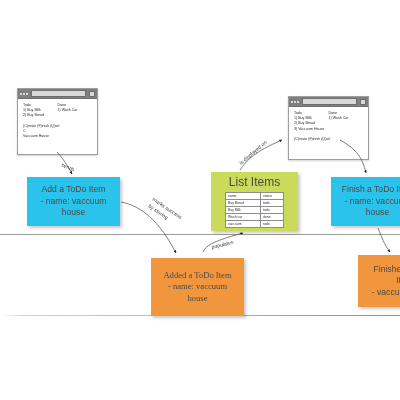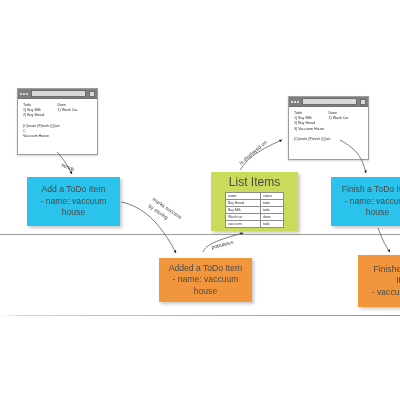--- a/index.html
+++ b/index.html
@@ -145,21 +145,21 @@
     </tbody>
       </table>
   </div>
 
   <div class="card cyan" style="left:27px;top:177px;width:93px;height:49px;">
     <div class="ln">Add a ToDo Item</div>
     <div class="ln">- name: vaccuum</div>
     <div class="ln">house</div>
   </div>
 
-  <div class="card orange" style="left:159px;top:258px;width:93px;height:44px;">
+  <div class="card orange" style="left:151px;top:258px;width:93px;height:58px;font-family:Liberation Serif, serif;">
     <div class="ln">Added a ToDo Item</div>
     <div class="ln">- name: vaccuum</div>
     <div class="ln">house</div>
   </div>
 
   <div class="card cyan" style="left:331px;top:177px;width:93px;height:49px;">
     <div class="ln">Finish a ToDo Item</div>
     <div class="ln">- name: vaccuum</div>
     <div class="ln">house</div>
   </div>

